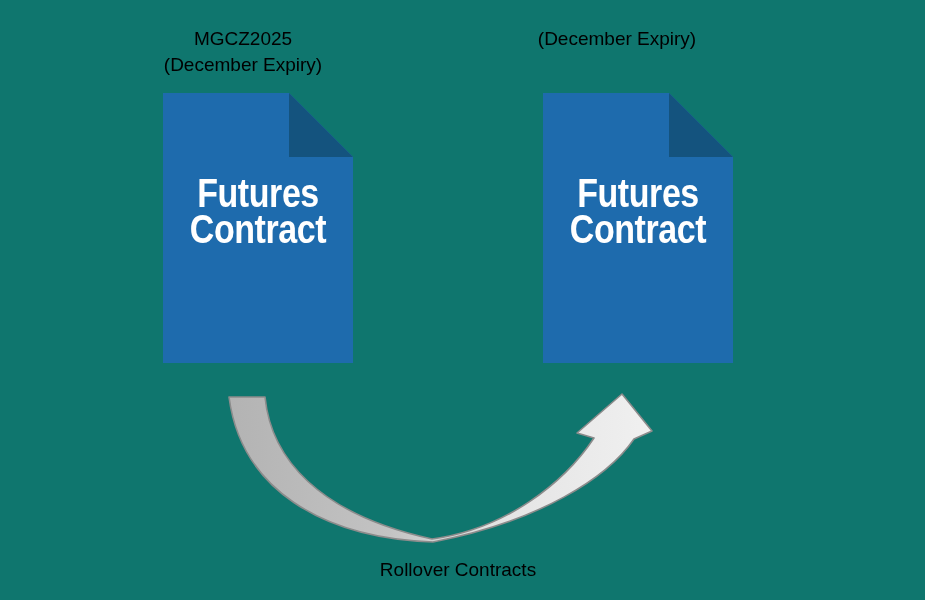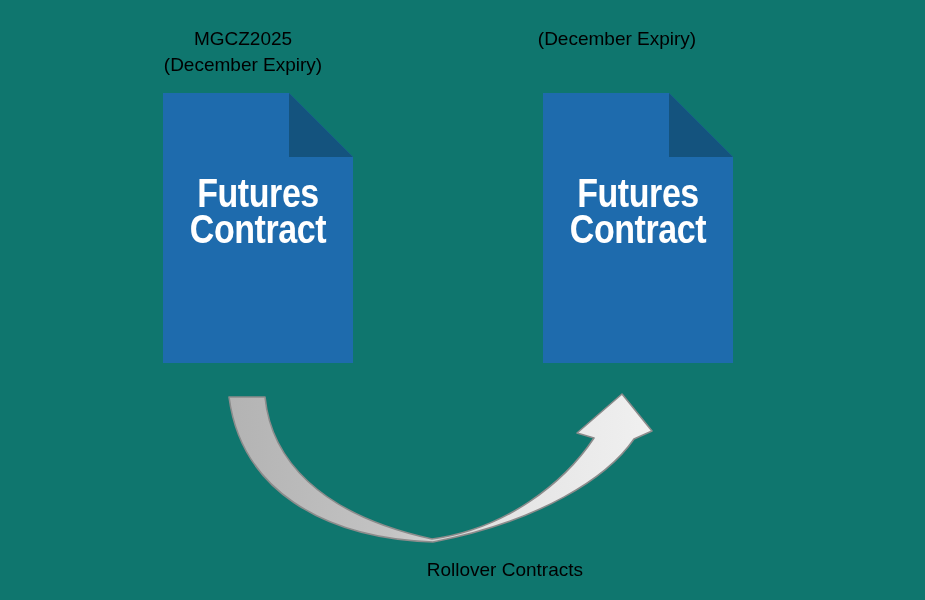--- a/index.html
+++ b/index.html
@@ -74,21 +74,21 @@
     top: 383px;
     width: 460px;
     height: 175px;
   }
 
   .arrow-label {
     position: absolute;
     left: 333px;
     top: 558px;
     width: 250px;
-    text-align: right;
+    text-align: center;
     color: #000000;
     font-size: 19px;
     line-height: 24px;
   }
 </style>
 </head>
 <body>
 
 <div class="canvas">
 

